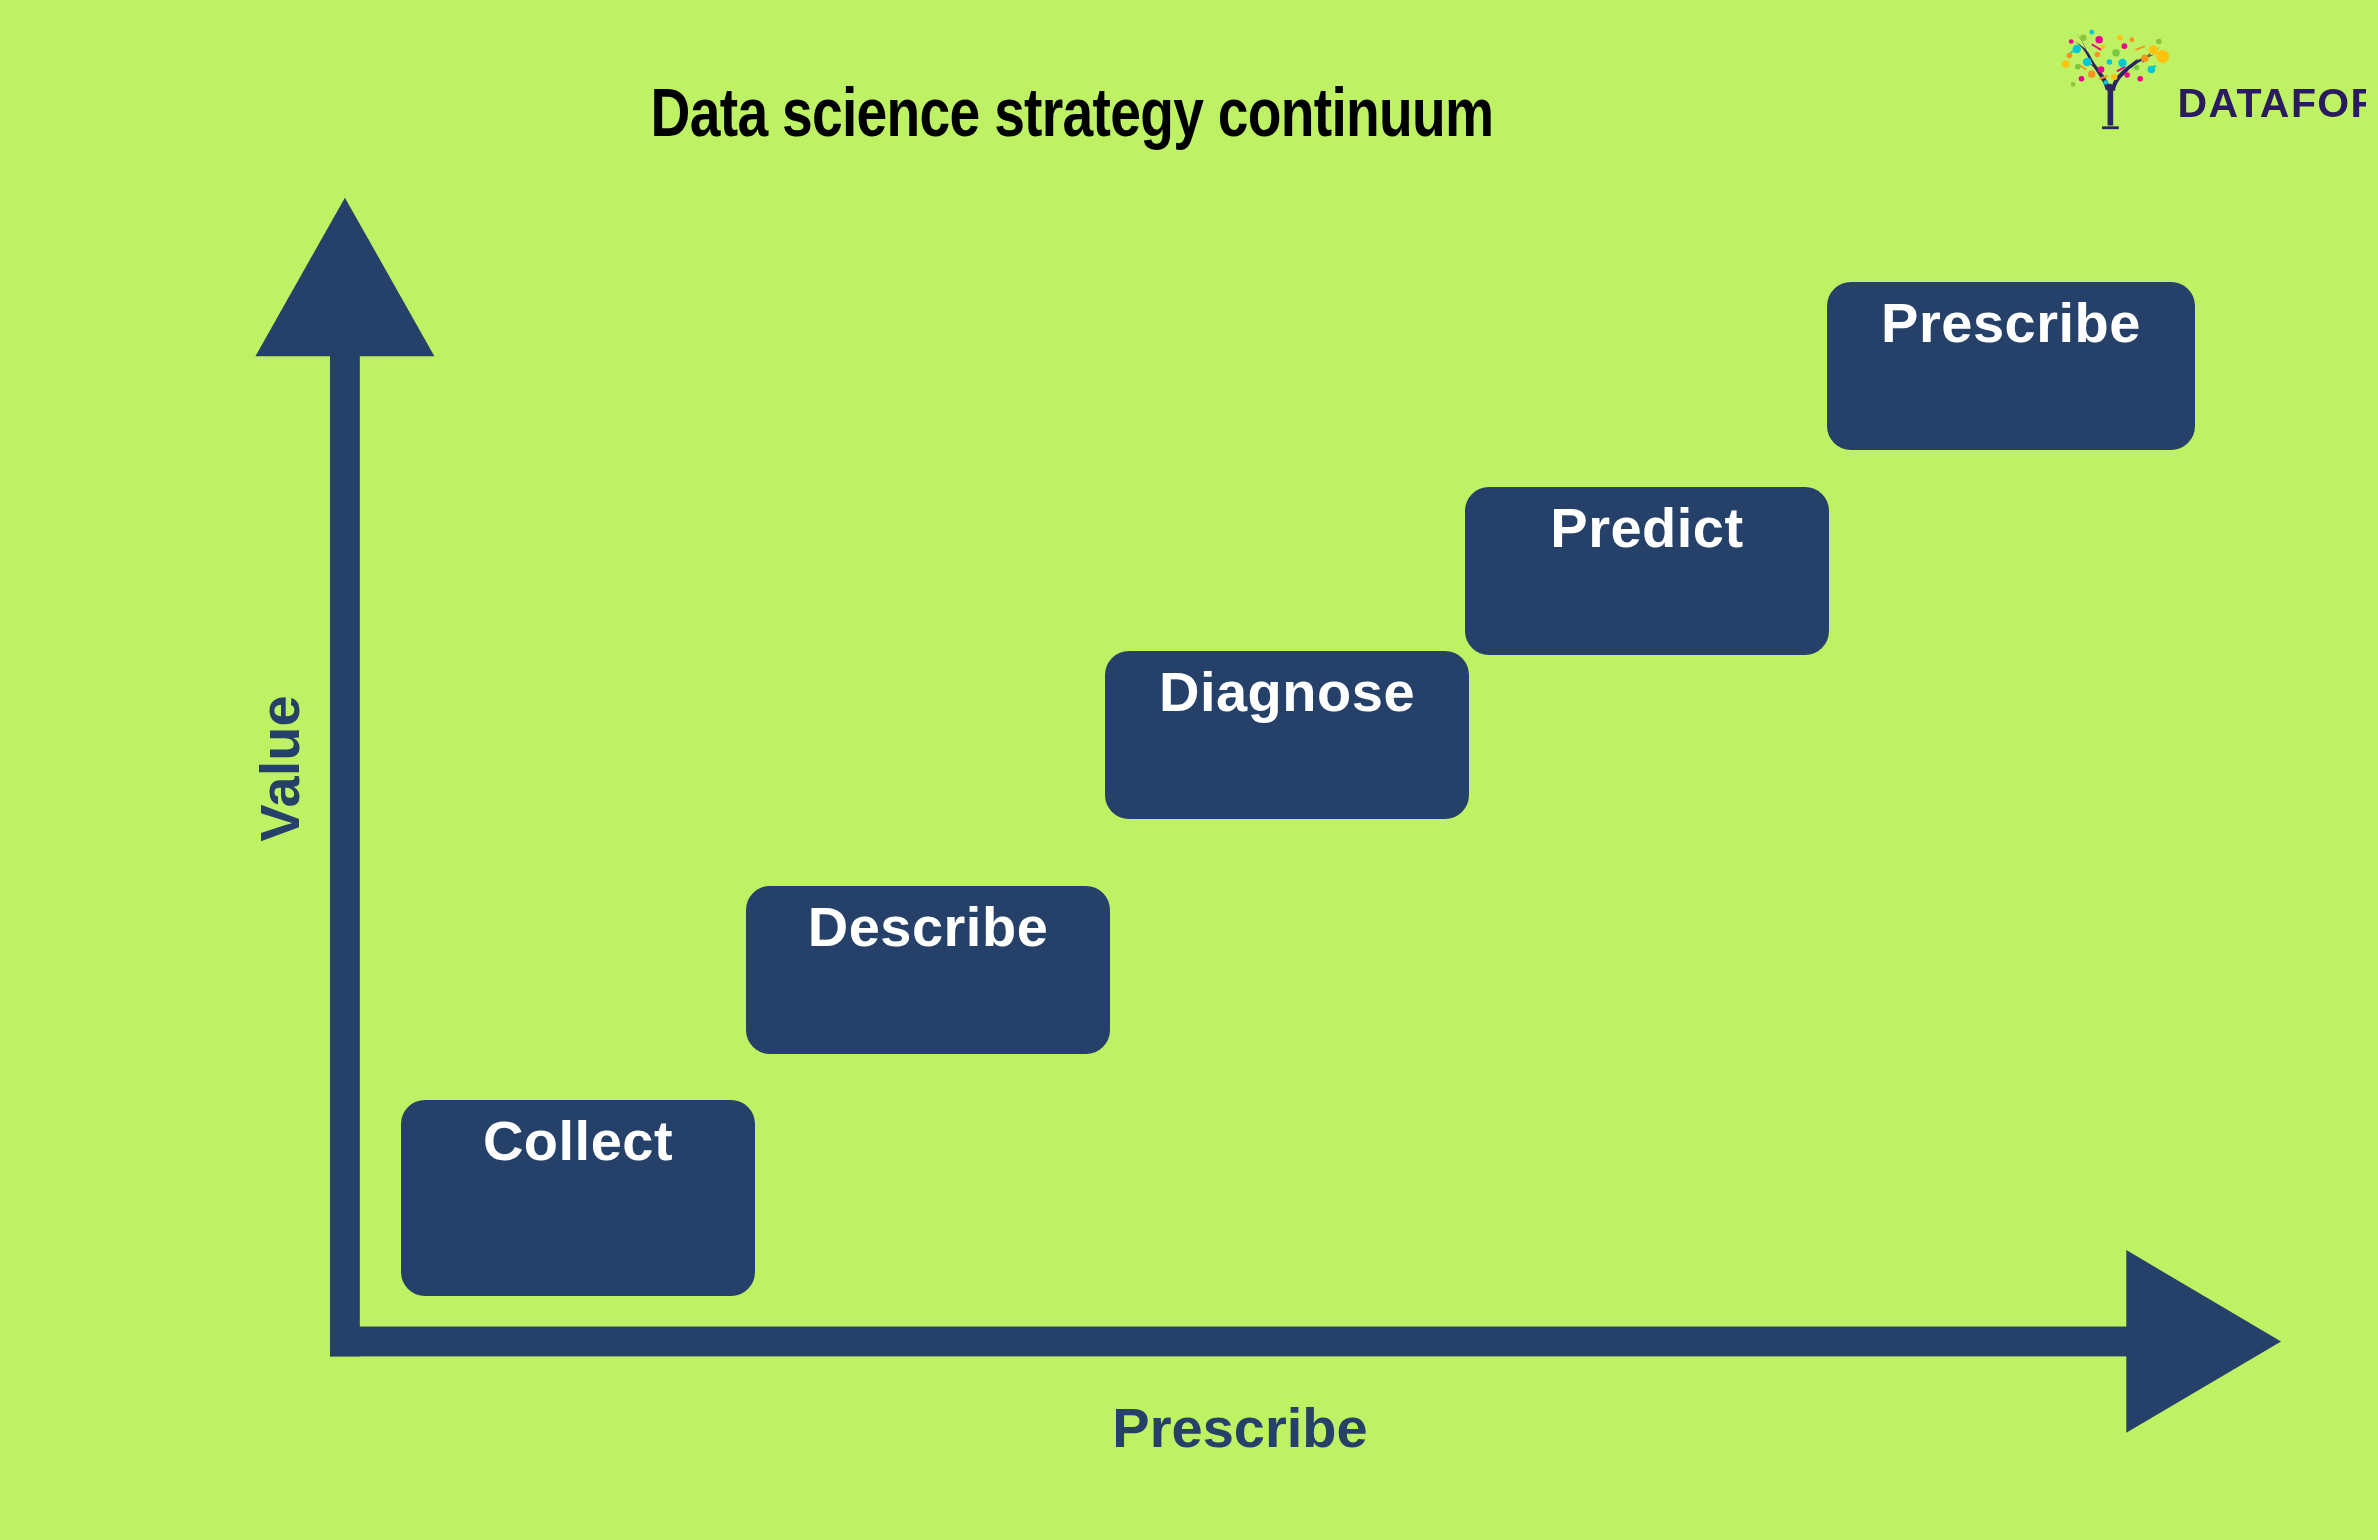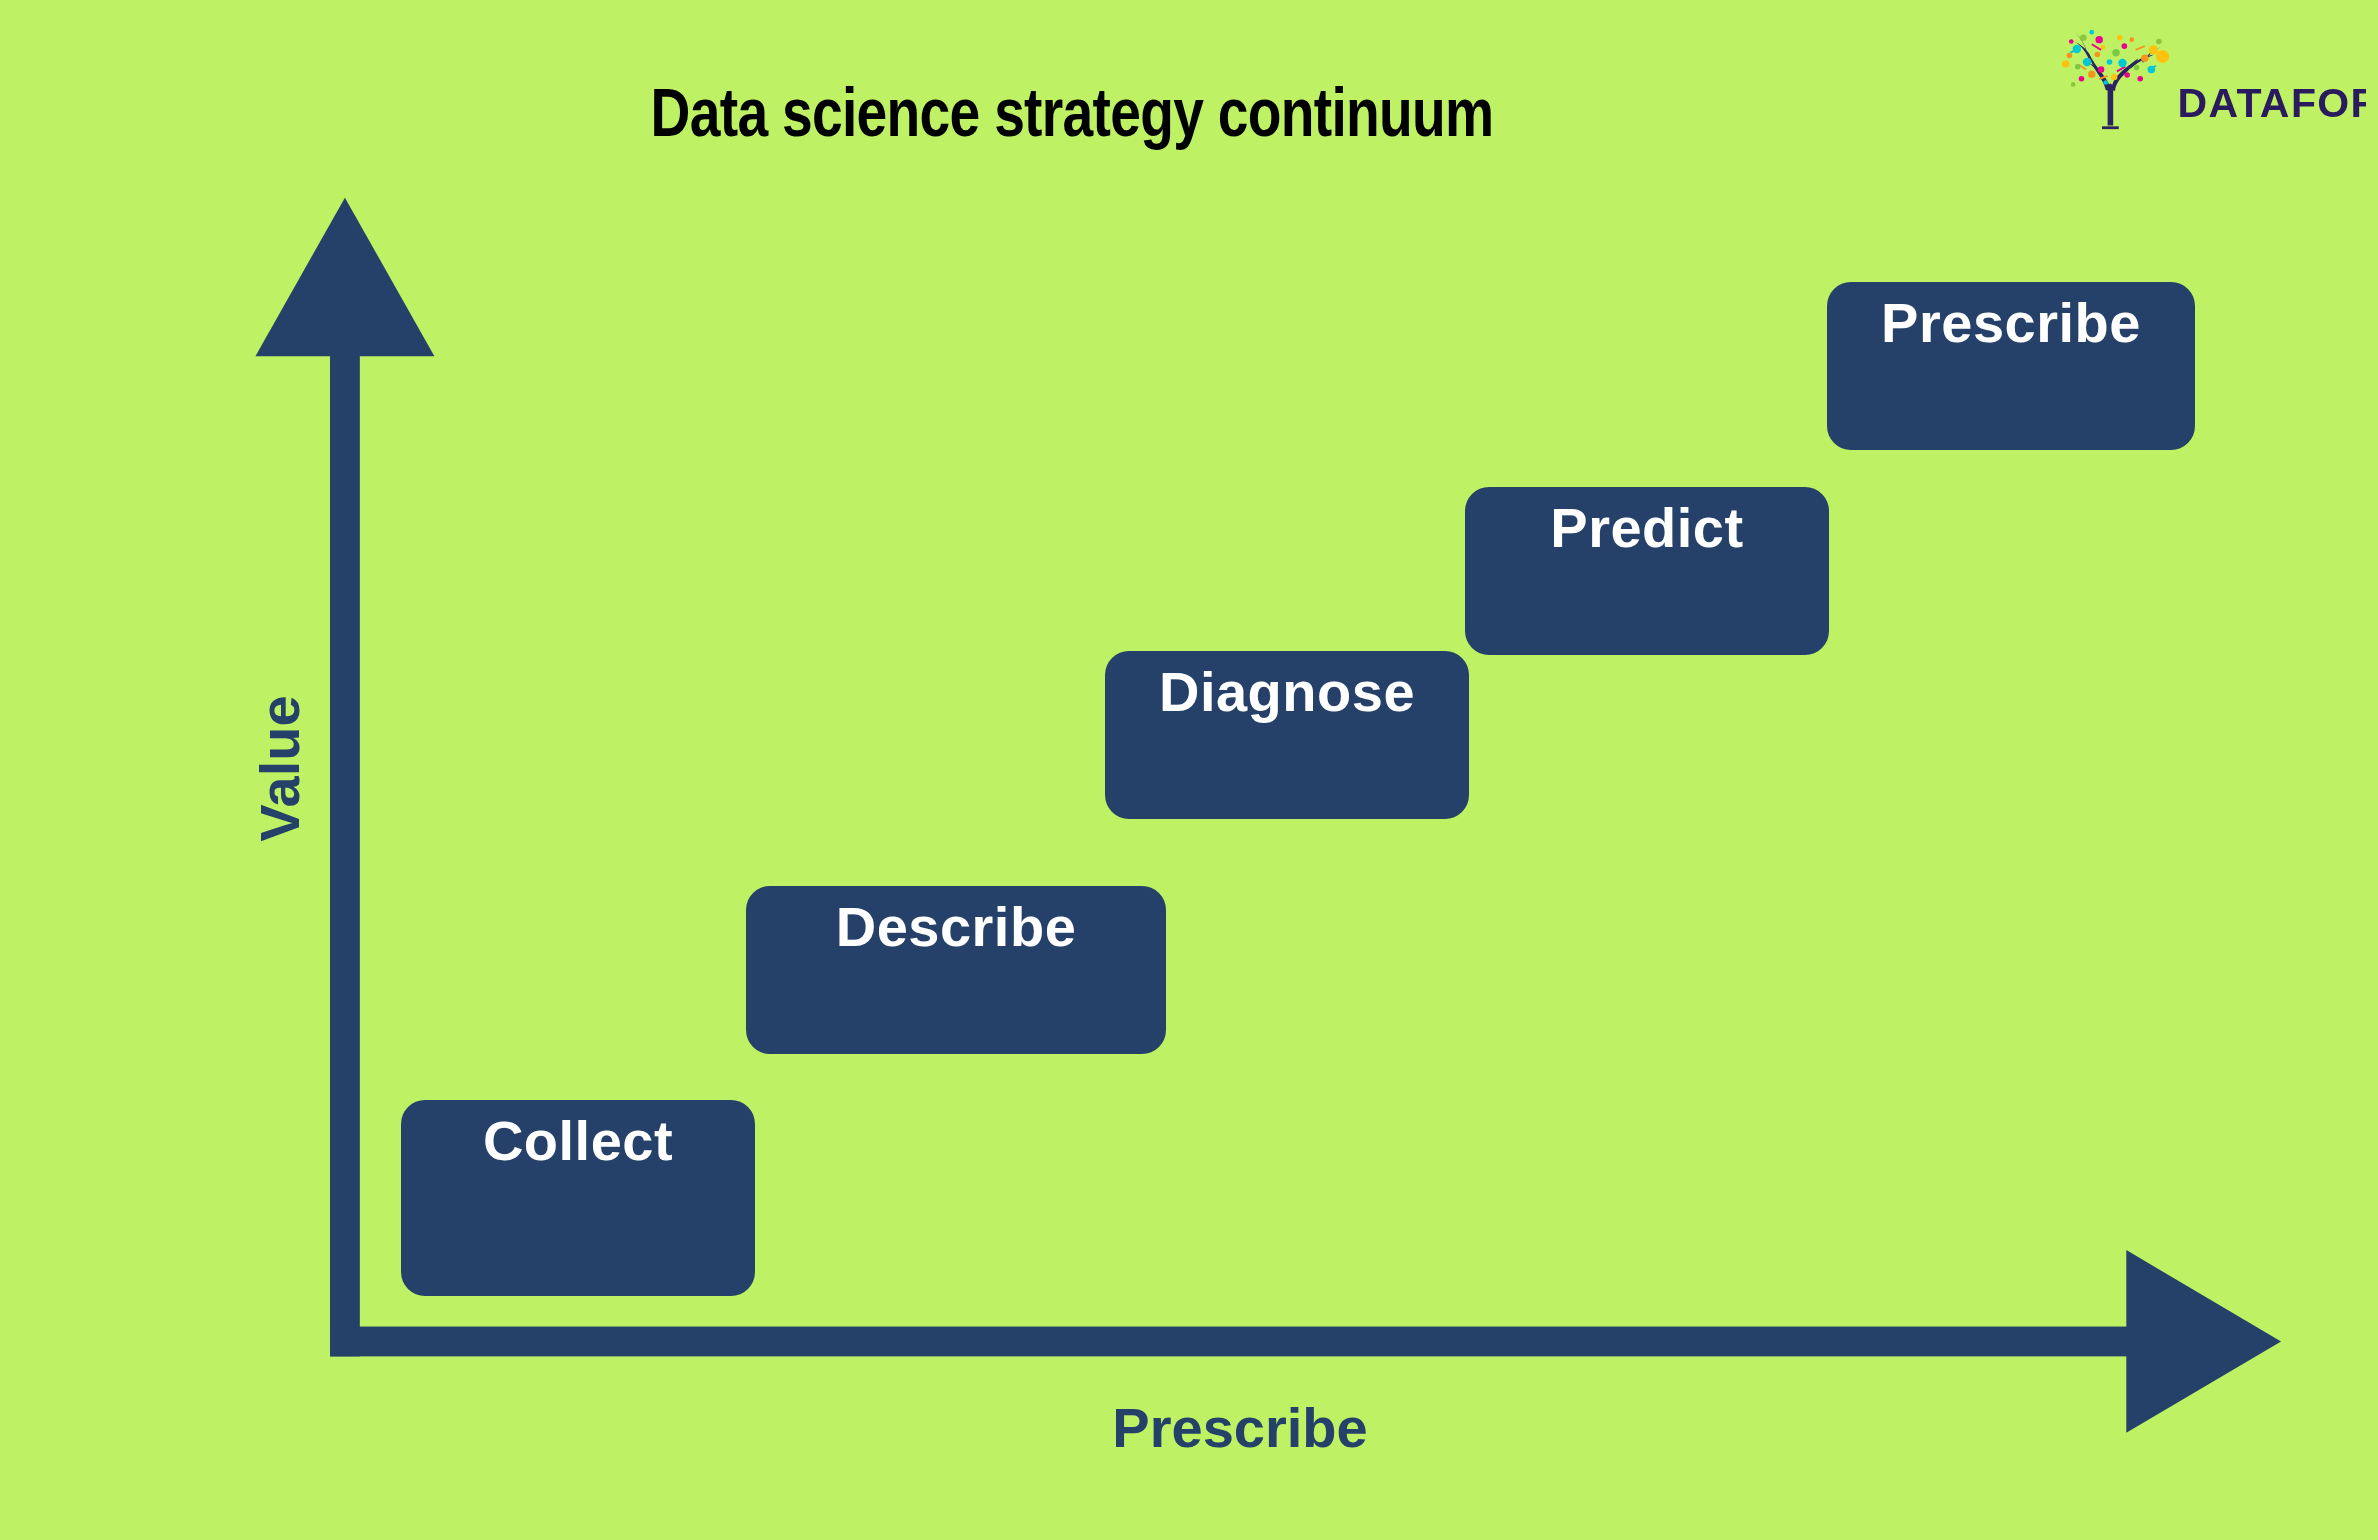--- a/index.html
+++ b/index.html
@@ -104,21 +104,21 @@
   .step-label {
     color: #ffffff;
     font-size: 56px;
     font-weight: bold;
     letter-spacing: 0.5px;
     white-space: nowrap;
     padding-top: 7.5px;
   }
 
   #step-0 { left: 401px;  top: 1100px; width: 354px; height: 196px; }
-  #step-1 { left: 746px;  top: 886px;  width: 420px; height: 168px; }
+  #step-1 { left: 746px;  top: 886px;  width: 364px; height: 168px; }
   #step-2 { left: 1105px; top: 651px;  width: 364px; height: 168px; }
   #step-3 { left: 1465px; top: 487px;  width: 364px; height: 168px; }
   #step-4 { left: 1827px; top: 282px;  width: 368px; height: 168px; }
 </style>
 </head>
 <body>
 
 <div id="stage">
 
   <div class="chart-title">Data science strategy continuum</div>

